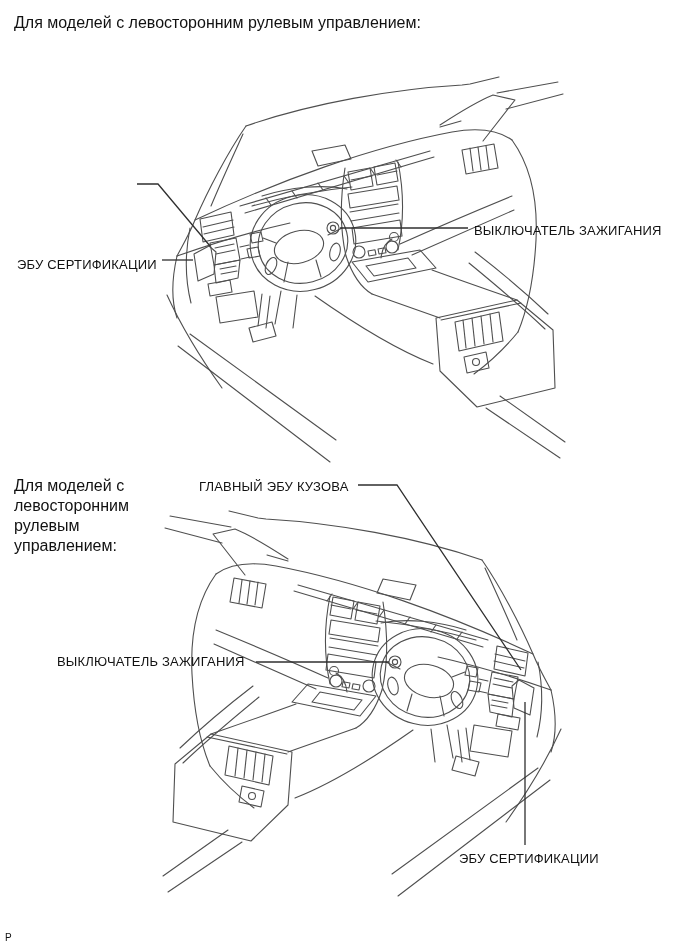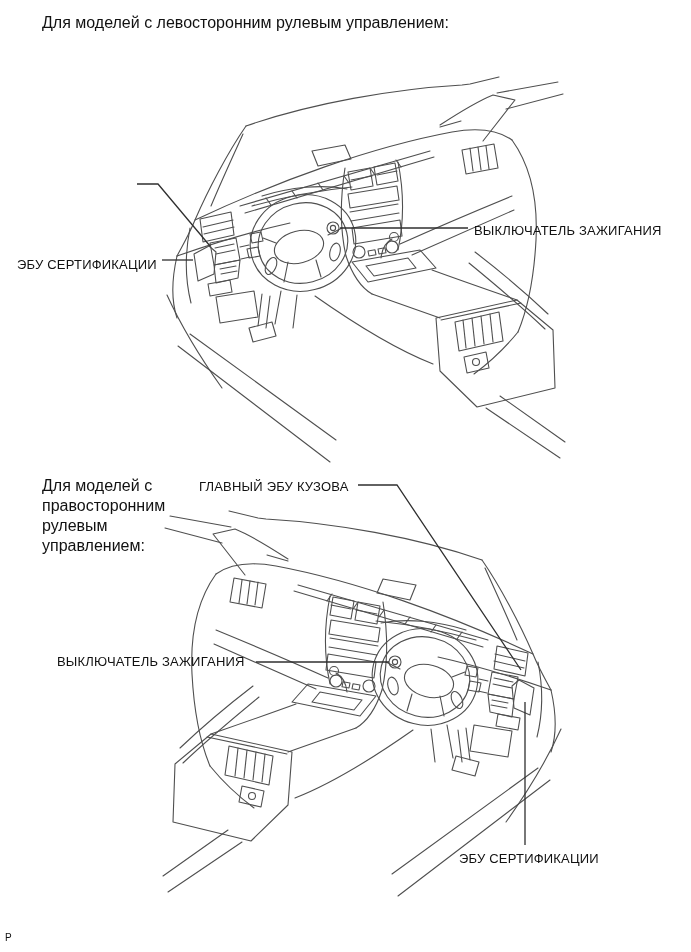--- a/index.html
+++ b/index.html
@@ -1,20 +1,20 @@
 <!DOCTYPE html>
 <html style="--bg: #ffffff; --art-line: #4f4f4f; --leader-line: #2f2f2f; --txt: #111111;"><head>
 <meta charset="utf-8">
 <style>
   html,body{margin:0;padding:0;background:#fff;}
   .page{
     position:relative;width:691px;height:952px;background:var(--bg,#fff);
     font-family:"Liberation Sans",sans-serif;color:var(--txt,#111);overflow:hidden;
   }
-  .heading{position:absolute;font-size:16px;line-height:20px;white-space:pre-line;margin-left:28px;}
+  .heading{position:absolute;font-size:16px;line-height:20px;white-space:pre-line;}
   .lbl{position:absolute;font-size:13px;line-height:19px;letter-spacing:.2px;white-space:pre-line;}
   .pmark{position:absolute;left:5px;top:932px;font-size:10px;}
   svg.art-layer{position:absolute;left:0;top:0;}
   #dashArt *{fill:none;stroke:var(--art-line,#4f4f4f);stroke-width:1.1;stroke-linecap:round;stroke-linejoin:round;}
   .leader{fill:none;stroke:var(--leader-line,#2f2f2f);stroke-width:1.3;}
 </style>
 </head>
 <body>
 
 <div class="page">
@@ -156,21 +156,21 @@
   </svg>
 
   <div class="heading" style="left:14px;top:13px;width:470px;">Для моделей с левосторонним рулевым управлением:</div>
 
 
   <div class="lbl" style="left:17px;top:255px;">ЭБУ СЕРТИФИКАЦИИ</div>
 
   <div class="lbl" style="left:474px;top:221px;">ВЫКЛЮЧАТЕЛЬ ЗАЖИГАНИЯ</div>
 
   <div class="heading" style="left:14px;top:476px;width:160px;">Для моделей с
-правосторонним
+левосторонним
 рулевым
 управлением:</div>
 
   <div class="lbl" style="left:199px;top:477px;">ГЛАВНЫЙ ЭБУ КУЗОВА</div>
 
   <div class="lbl" style="left:57px;top:652px;">ВЫКЛЮЧАТЕЛЬ ЗАЖИГАНИЯ</div>
 
   <div class="lbl" style="left:459px;top:849px;">ЭБУ СЕРТИФИКАЦИИ</div>
 
   <div class="pmark">P</div>

